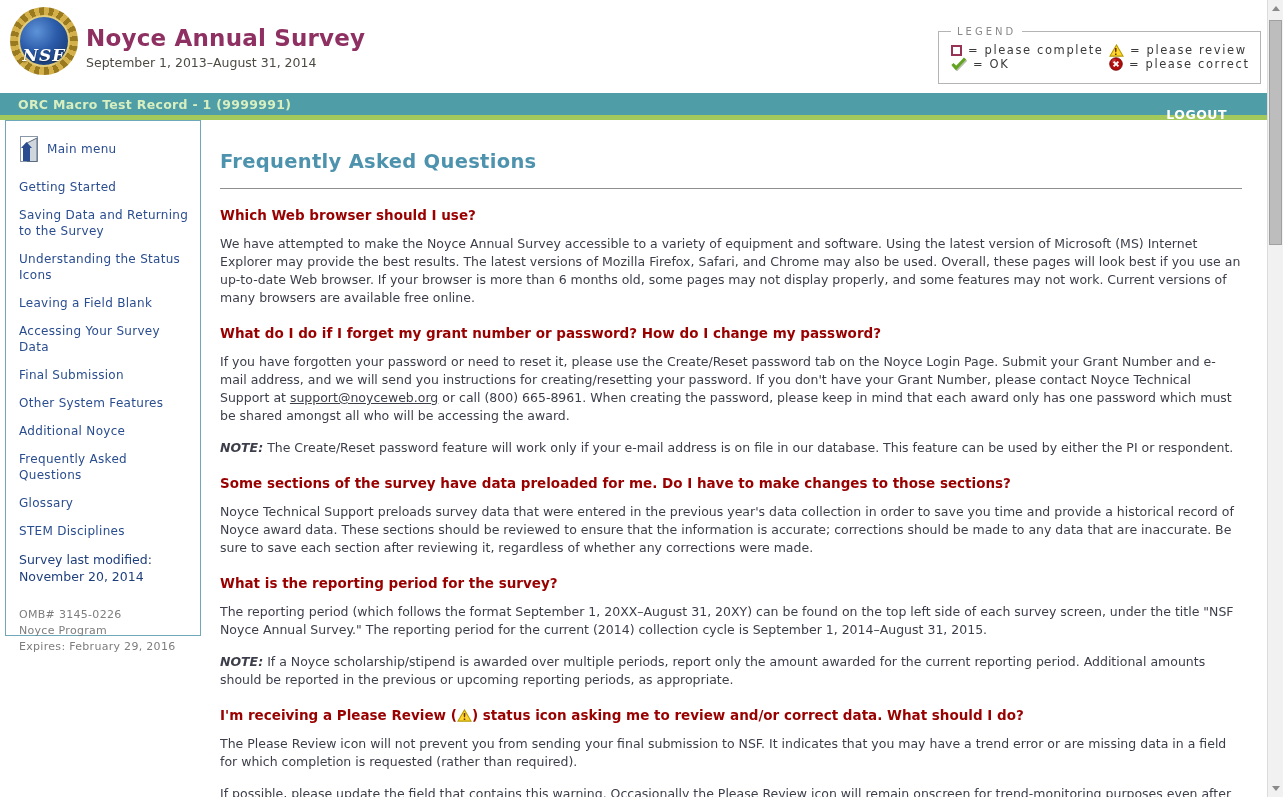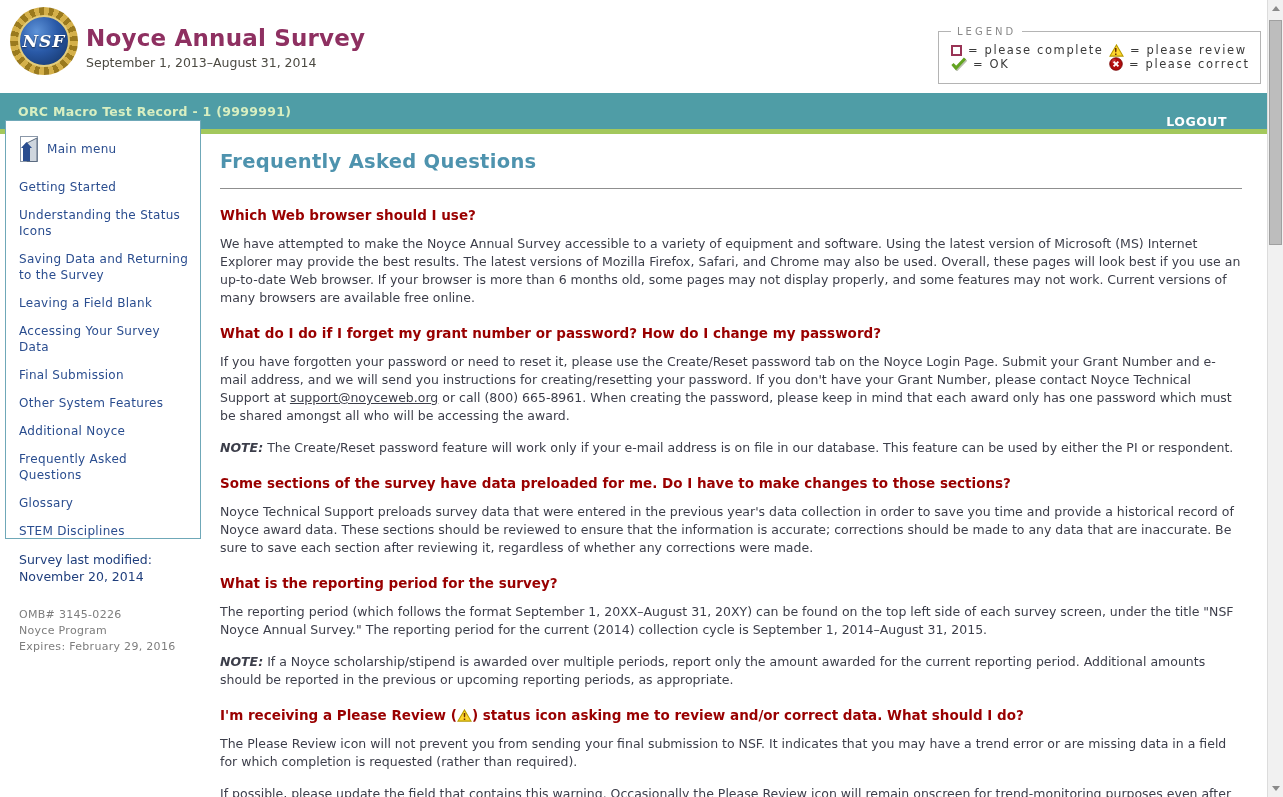--- a/index.html
+++ b/index.html
@@ -8,21 +8,21 @@
   .page { position:relative; width:1267px; height:797px; overflow:hidden; background:#fff; }
 
   
   .header { position:relative; height:93px; background:#fff; }
   .nsf-logo { position:absolute; left:10px; top:7px; width:68px; height:68px; border-radius:50%;
     background:#c8a235;
     background-image:repeating-conic-gradient(#d4b04a 0deg 9deg, #9a7a1e 9deg 18deg);
     display:flex; align-items:center; justify-content:center; }
   .nsf-globe { width:52px; height:52px; border-radius:50%;
     background:radial-gradient(circle at 35% 30%, #5e93d8 0%, #2a5aa8 45%, #123060 100%);
-    border:2px solid #e3cc7a; display:flex; align-items:center; justify-content:center; }
+    border:2px solid #e3cc7a; display:flex; align-items:flex-end; justify-content:center; }
   .nsf-globe span { color:#fff; font-family:"DejaVu Serif","Liberation Serif",serif;
     font-style:italic; font-weight:bold; font-size:17px; letter-spacing:1px;
     text-shadow:0 1px 2px rgba(0,0,0,.55); }
   .titles { position:absolute; left:86px; top:25px; }
   .app-title { font-size:23px; font-weight:bold; color:#8E3061; letter-spacing:.2px; }
   .app-subtitle { font-size:12.5px; color:#4C4A42; margin-top:4px; }
 
   
   fieldset.legend { position:absolute; left:938px; top:26px; width:298px; height:58px;
     border:1px solid #b4b4b4; padding:6px 10px 4px 12px; background:#fff; }
@@ -31,29 +31,29 @@
   .legend-item { display:flex; align-items:center; font-size:11.5px; color:#3a3a3a;
     letter-spacing:1.6px; white-space:nowrap; }
   .legend-item .icon { margin-right:6px; }
 
   
   .icon { display:inline-block; vertical-align:-2px; line-height:0; }
   .square-icon { width:11px; height:11px; background:#fff; border:2px solid #993355; vertical-align:0; }
   .icon svg { display:inline-block; }
 
   
-  .record-bar { height:36px; background:#4F9DA6; display:flex; align-items:center;
+  .record-bar { height:22px; background:#4F9DA6; display:flex; align-items:center;
     justify-content:space-between; padding:0 40px 0 18px; }
   .record-label { color:#D8EFC1; font-size:12.5px; font-weight:bold; letter-spacing:.3px; }
   .logout { color:#fff; font-size:12.5px; font-weight:bold; letter-spacing:.5px;
     text-decoration:none; cursor:pointer;margin-top:20px; }
   .green-stripe { height:5px; background:#A3C85C; }
 
   
-  .sidebar { position:absolute; left:5px; top:120px; width:196px; height:419px;
+  .sidebar { position:absolute; left:5px; top:120px; width:196px; height:516px;
     border:1px solid #6FA8B8; background:#fff; padding:14px 8px 0 13px; }
   .main-menu { display:flex; align-items:center; margin-bottom:16px; cursor:pointer; }
   .main-menu .door { margin-right:8px; }
   .menu-link { color:#2A4D8F; font-size:12px; line-height:16px; letter-spacing:.3px;
     cursor:pointer; text-decoration:none; display:block; }
   .side-nav .menu-link { margin-bottom:12px; }
   .last-modified { color:#1F3E7C; font-size:12.5px; line-height:17px; }
   .omb { margin-top:22px; color:#7d7d7d; font-size:11px; line-height:16px; letter-spacing:.3px; }
 
   
@@ -139,22 +139,22 @@
         <svg width="20" height="28" viewBox="0 0 20 28">
           <rect x="1.5" y="1.5" width="17" height="25" fill="#ffffff" stroke="#8a97a8" stroke-width="1"></rect>
           <path d="M8 26.5 L8 8 L18 3 L18 26.5 Z" fill="#cfd6de" stroke="#5b6b80" stroke-width="1"></path>
           <path d="M4 26 L4 13 L2 13 L7.5 7 L13 13 L11 13 L11 26 Z" fill="#2A4D8F"></path>
         </svg>
       </span>
       <span class="menu-link">Main menu</span>
     </div>
     <nav class="side-nav" id="side-nav">
         <a class="menu-link">Getting Started</a>
+        <a class="menu-link">Saving Data and Returning to the Survey</a>
         <a class="menu-link">Understanding the Status Icons</a>
-        <a class="menu-link">Saving Data and Returning to the Survey</a>
         <a class="menu-link">Leaving a Field Blank</a>
         <a class="menu-link">Accessing Your Survey Data</a>
         <a class="menu-link">Final Submission</a>
         <a class="menu-link">Other System Features</a>
         <a class="menu-link">Additional Noyce</a>
         <a class="menu-link">Frequently Asked Questions</a>
         <a class="menu-link">Glossary</a>
         <a class="menu-link">STEM Disciplines</a>
       </nav>
     <div class="last-modified">

